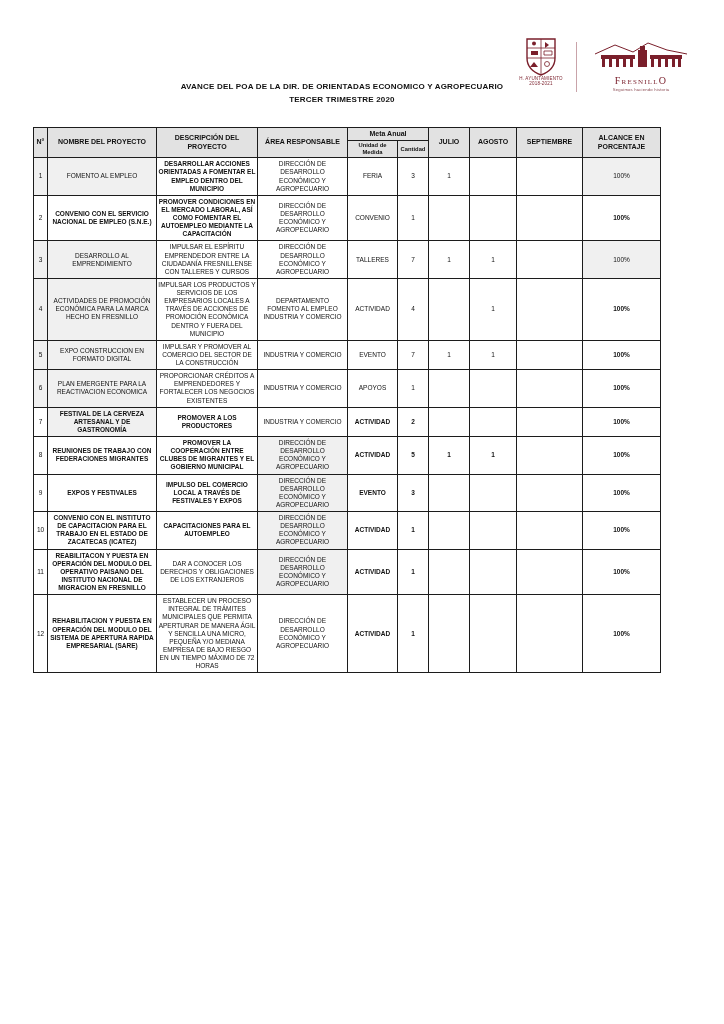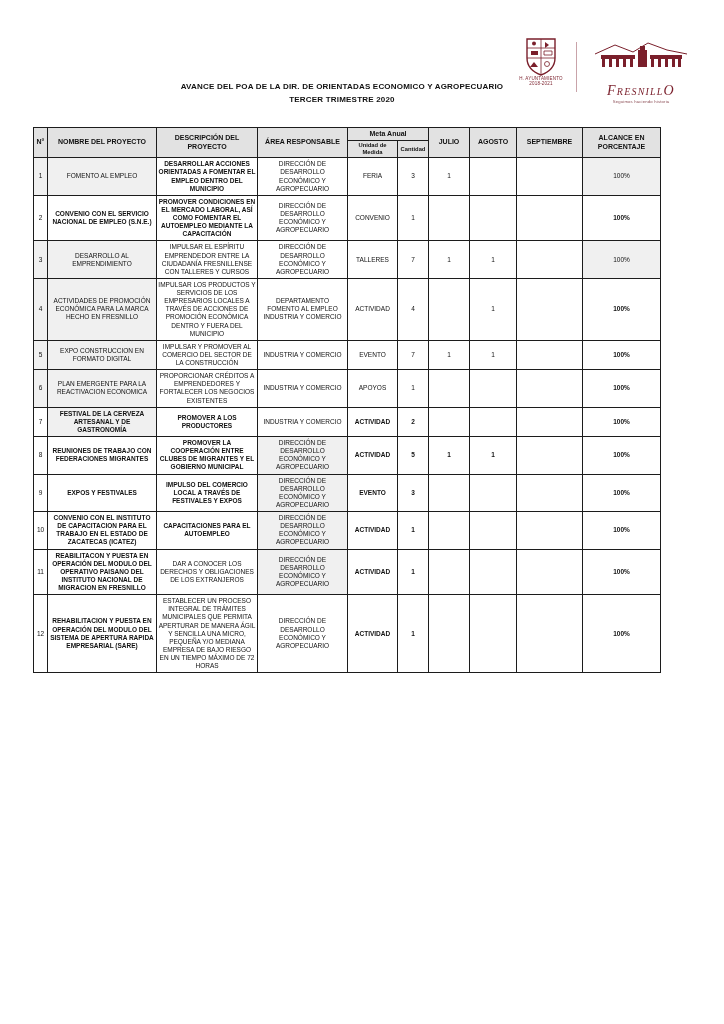--- a/index.html
+++ b/index.html
@@ -15,21 +15,21 @@
   }
   .logos { position:absolute; top:36px; left:508px; width:190px; height:62px; }
   .crest { position:absolute; left:4px; top:2px; width:58px; text-align:center; color:#7a1f2b; }
   .crest svg { display:block; margin:0 auto; }
   .crest-caption { font-size:4.5px; line-height:1.2; letter-spacing:.2px; }
   .logo-divider { position:absolute; left:68px; top:6px; width:1px; height:50px; background:#c9a3a9; }
   .fresnillo { position:absolute; left:78px; top:6px; width:110px; text-align:center; color:#7a1f2b; }
   .fresnillo svg { display:block; margin:0 auto; }
   .fres-word {
     font-family:"Liberation Serif", serif; font-variant:small-caps;
-    font-size:14px; line-height:1; letter-spacing:1.2px; color:#7a1f2b; margin-top:16px;font-style:italic;
+    font-size:10px; line-height:1; letter-spacing:1.2px; color:#7a1f2b; margin-top:8px;
   }
   .fres-tag { font-size:4.2px; color:#8a4a52; margin-top:1px; letter-spacing:.2px; }
   
   table.poa {
     position:absolute; top:127px; left:33px; width:627px;
     border-collapse:collapse; table-layout:fixed;
     font-size:6.5px; line-height:1.25;
   }
   .poa th, .poa td {
     border:1.5px solid #1c1c1c; padding:2px 1px; text-align:center; vertical-align:middle;

